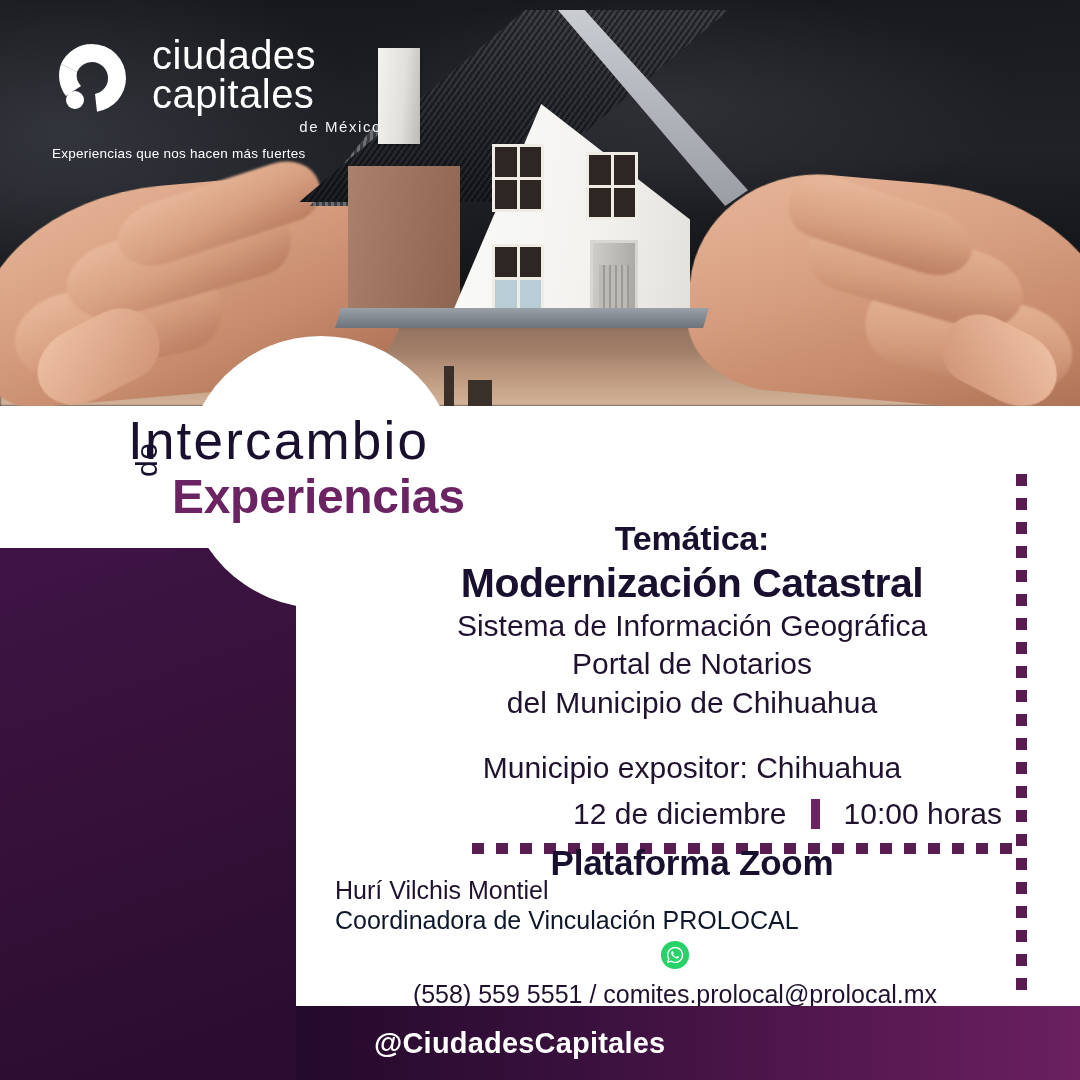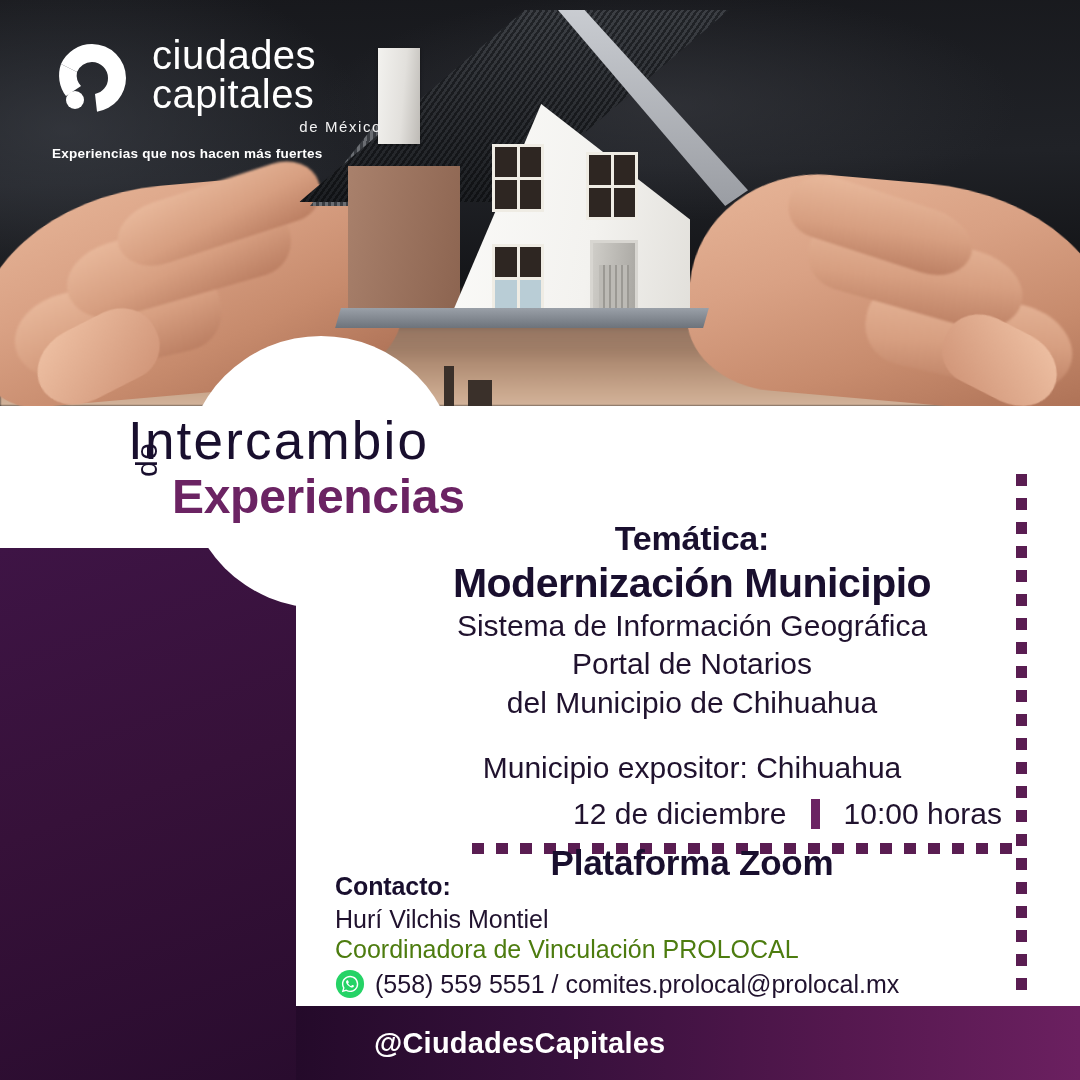--- a/index.html
+++ b/index.html
@@ -147,21 +147,21 @@
   #logo-block { position:absolute; left:52px; top:34px; width:330px; height:130px; }
   #logo-mark { position:absolute; left:0; top:4px; width:80px; height:80px; }
   #logo-words { position:absolute; left:100px; top:2px; width:230px; color:#ffffff; }
   .logo-l1, .logo-l2 {
     font-size:40px; font-weight:400; letter-spacing:.5px; line-height:.98;
     color:#ffffff;
   }
   .logo-l3 { font-size:15px; font-weight:400; letter-spacing:1.6px; text-align:right; margin-top:4px; color:#f2f2f2; }
   #tagline {
     position:absolute; left:52px; top:146px;
-    font-size:13.5px; font-weight:700; letter-spacing:.25px; color:#ffffff;
+    font-size:13.5px; font-weight:400; letter-spacing:.25px; color:#ffffff;
   }
 
   
   #left-purple {
     position:absolute; left:0; top:548px; width:296px; height:532px;
     background:linear-gradient(160deg,#3e1445 0%,#361139 46%,#290c2e 100%);
   }
   #white-circle {
     position:absolute; left:185px; top:336px; width:272px; height:272px;
     border-radius:50%; background:#ffffff;
@@ -214,22 +214,22 @@
   #dot-horiz {
     position:absolute; left:472px; top:843px; width:552px; height:11px;
     background-image:linear-gradient(90deg,#5a1d52 50%, transparent 0);
     background-size:24px 11px; background-repeat:repeat-x;
   }
 
   
   #contact { position:absolute; left:335px; top:872px; width:680px; }
   .ct-title { font-size:25px; font-weight:700; color:#190f2e; letter-spacing:-.1px; }
   .ct-name { font-size:25px; font-weight:400; color:#20122e; margin-top:4px; }
-  .ct-role { font-size:25px; font-weight:400; color:#4d7c0f; margin-top:1px; }
-  .ct-line { display:flex; align-items:center; gap:10px; margin-top:5px; }
+  .ct-role { font-size:25px; font-weight:400; color:#0f172a; margin-top:1px; }
+  .ct-line { display:flex; align-items:center; gap:10px; margin-top:5px;flex-direction:column; }
   .ct-phone { font-size:25px; font-weight:400; color:#20122e; }
   #wa-icon { width:30px; height:30px; flex:0 0 30px; display:block; }
 </style>
 </head>
 <body>
 
 <div id="flyer">
 
   <div id="photo-band">
     <div class="photo-bg"></div>
@@ -307,35 +307,34 @@
       <span id="headline-de">de</span>
       <span id="headline-accent">Experiencias</span>
     </div>
   </div>
 
   <div id="dot-vert"></div>
   <div id="dot-horiz"></div>
 
   <div id="content">
     <div class="c-tema">Temática:</div>
-    <div class="c-topic">Modernización Municipio</div>
+    <div class="c-topic">Modernización Catastral</div>
     <div class="c-sub">Sistema de Información Geográfica</div>
     <div class="c-sub">Portal de Notarios</div>
     <div class="c-sub">del Municipio de Chihuahua</div>
     <div class="c-muni">Municipio expositor: Chihuahua</div>
     <div class="c-when">
       <span>12 de diciembre</span>
       <span class="c-sep"></span>
       <span>10:00 horas</span>
     </div>
     <div class="c-plat">Plataforma Zoom</div>
   </div>
 
   <div id="contact">
-    <div class="ct-title">Contacto:</div>
     <div class="ct-name">Hurí Vilchis Montiel</div>
     <div class="ct-role">Coordinadora de Vinculación PROLOCAL</div>
     <div class="ct-line">
       <svg id="wa-icon" viewBox="0 0 32 32">
         <circle cx="16" cy="16" r="15" fill="#25D366"></circle>
         <path fill="#ffffff" d="M16.1 7.3c-4.8 0-8.7 3.9-8.7 8.7 0 1.53.4 3 1.17 4.3L7.3 24.7l4.55-1.2a8.66 8.66 0 0 0 4.25 1.1h.01c4.8 0 8.7-3.9 8.7-8.7s-3.91-8.6-8.71-8.6zm0 15.85h-.01a7.2 7.2 0 0 1-3.67-1l-.26-.16-2.7.71.72-2.63-.17-.27a7.18 7.18 0 0 1-1.1-3.82c0-3.97 3.23-7.2 7.2-7.2a7.2 7.2 0 0 1 .01 14.4zm3.95-5.39c-.22-.11-1.28-.63-1.48-.7-.2-.08-.34-.11-.48.1-.14.22-.55.7-.68.85-.12.14-.25.16-.47.05-.22-.11-.91-.34-1.74-1.07-.64-.57-1.08-1.28-1.2-1.5-.13-.21-.02-.33.09-.44.1-.1.22-.25.33-.38.11-.13.14-.22.22-.36.07-.15.03-.27-.02-.38-.05-.11-.48-1.17-.66-1.6-.18-.42-.35-.36-.48-.37h-.41c-.14 0-.36.05-.55.26-.19.22-.72.71-.72 1.73s.74 2.01.85 2.15c.1.14 1.45 2.22 3.52 3.11.49.21.87.34 1.17.43.49.16.94.13 1.29.08.4-.06 1.28-.52 1.46-1.03.18-.5.18-.94.13-1.03-.05-.1-.2-.15-.42-.26z"></path>
       </svg>
       <span class="ct-phone">(558) 559 5551 / comites.prolocal@prolocal.mx</span>
     </div>
   </div>

